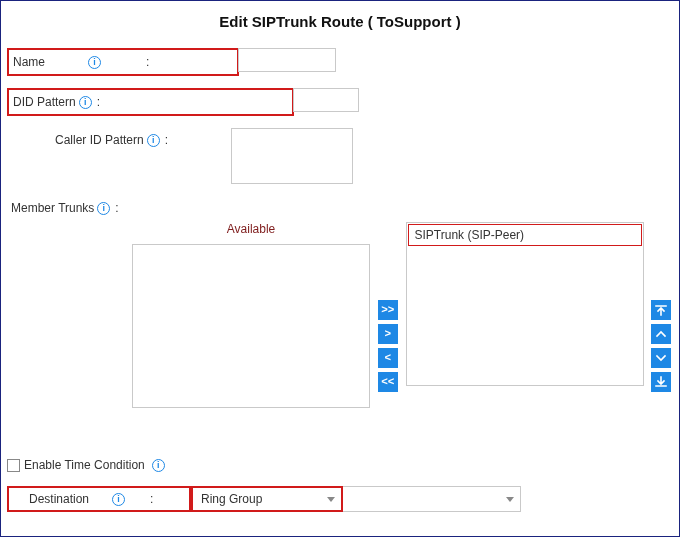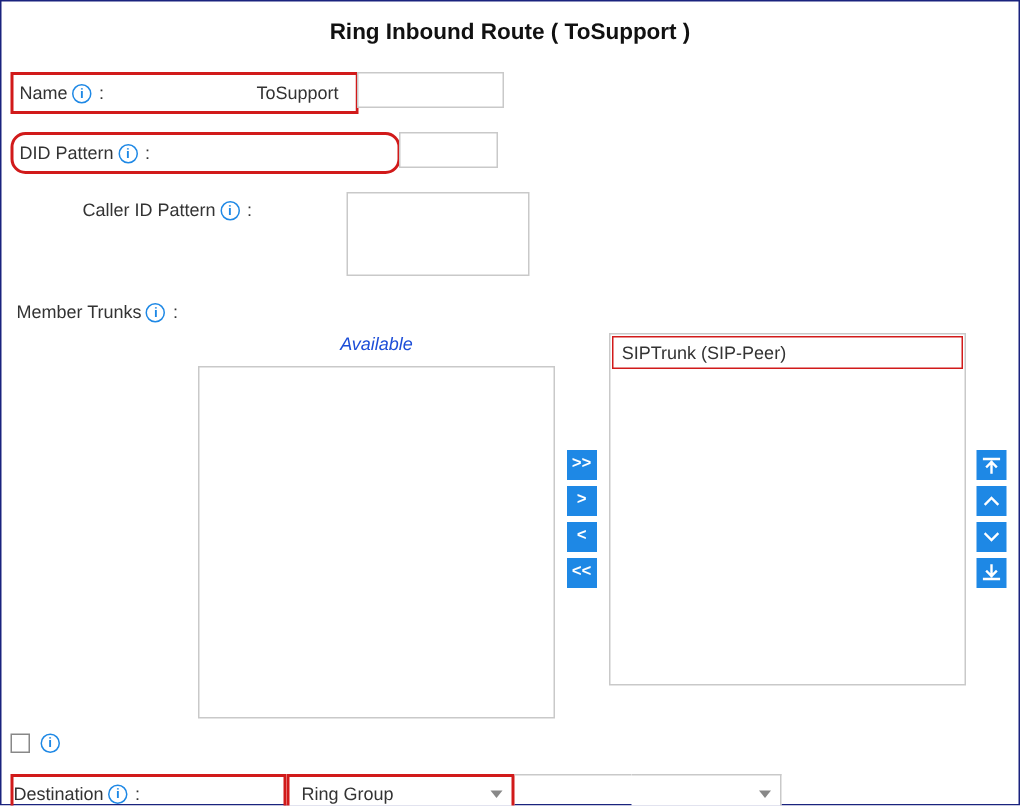--- a/index.html
+++ b/index.html
@@ -81,28 +81,27 @@
     gap: 6px;
     margin-bottom: 10px;
   }
   .trunk-col {
     display: flex;
     flex-direction: column;
   }
   .trunk-header {
     text-align: center;
     font-size: 12px;
-    color: #1d4ed8;
+    color: #7f1d1d;
     margin-bottom: 6px;
     height: 16px;
-    font-style: italic;
   }
   .listbox {
     width: 238px;
-    height: 235px;
+    height: 164px;
     border: 1px solid #c9c9c9;
     background: #fff;
     font-size: 12px;
     overflow: auto;
   }
   .list-item {
     padding: 3px 6px;
     cursor: default;
     border: 1px solid transparent;
   }
@@ -152,23 +151,24 @@
   .dest-row {
     display: flex;
     align-items: stretch;
     gap: 0;
   }
   .dest-label-box {
     border: 2px solid #d11a1a;
     border-right: 2px solid #d11a1a;
     display: flex;
     align-items: center;
-    padding: 0 0;
+    padding: 0 20px;
     height: 26px;
     width: 184px;
+    gap: 20px;
   }
   .dropdown {
     height: 26px;
     border: 1px solid #c9c9c9;
     display: flex;
     align-items: center;
     justify-content: space-between;
     padding: 0 6px 0 8px;
     font-size: 12px;
     color: #333;
@@ -180,36 +180,35 @@
     border-left: 4px solid transparent;
     border-right: 4px solid transparent;
     border-top: 5px solid #888;
   }
 </style>
 </head>
 <body>
 
 <div class="frame">
 
-  <div class="title">Ring Inbound Route ( ToSupport )</div>
+  <div class="title">Edit SIPTrunk Route ( ToSupport )</div>
 
   <div class="row">
     <div class="red-outline" style="width:232px;">
-      <div class="label-cell" style="width:160px;">
+      <div class="label-cell" style="width:160px;gap:40px;">
         <span class="label-text">Name</span>
         <span class="info-icon">i</span>
         <span class="colon">:</span>
       </div>
-      <input class="text-input" style="width: 72px; border: none;" value="ToSupport">
     </div>
     <input class="text-input" style="width: 98px; margin-left: -1px;" value="">
   </div>
 
   <div class="row">
-    <div class="red-outline" style="width:260px;border-radius:10px;">
+    <div class="red-outline" style="width:287px;">
       <div class="label-cell" style="width:192px;">
         <span class="label-text">DID Pattern</span>
         <span class="info-icon">i</span>
         <span class="colon">:</span>
       </div>
     </div>
     <input class="text-input" style="width: 66px; margin-left: -1px;" value="">
   </div>
 
   <div class="row">
@@ -269,20 +268,21 @@
         <svg viewBox="0 0 12 12">
             <path d="M1 10h10M6 1v7M3 5l3 3 3-3" stroke="#fff" stroke-width="1.6" fill="none" stroke-linecap="square"></path>
           </svg>
       </div>
     </div>
 
   </div>
 
   <div class="checkbox-row">
     <span class="checkbox"></span>
+    <span class="label-text">Enable Time Condition</span>
     <span class="info-icon">i</span>
   </div>
 
   <div class="dest-row">
     <div class="dest-label-box">
       <span class="label-text">Destination</span>
       <span class="info-icon">i</span>
       <span class="colon">:</span>
     </div>
     <div class="dropdown red-box" style="width:152px;">

